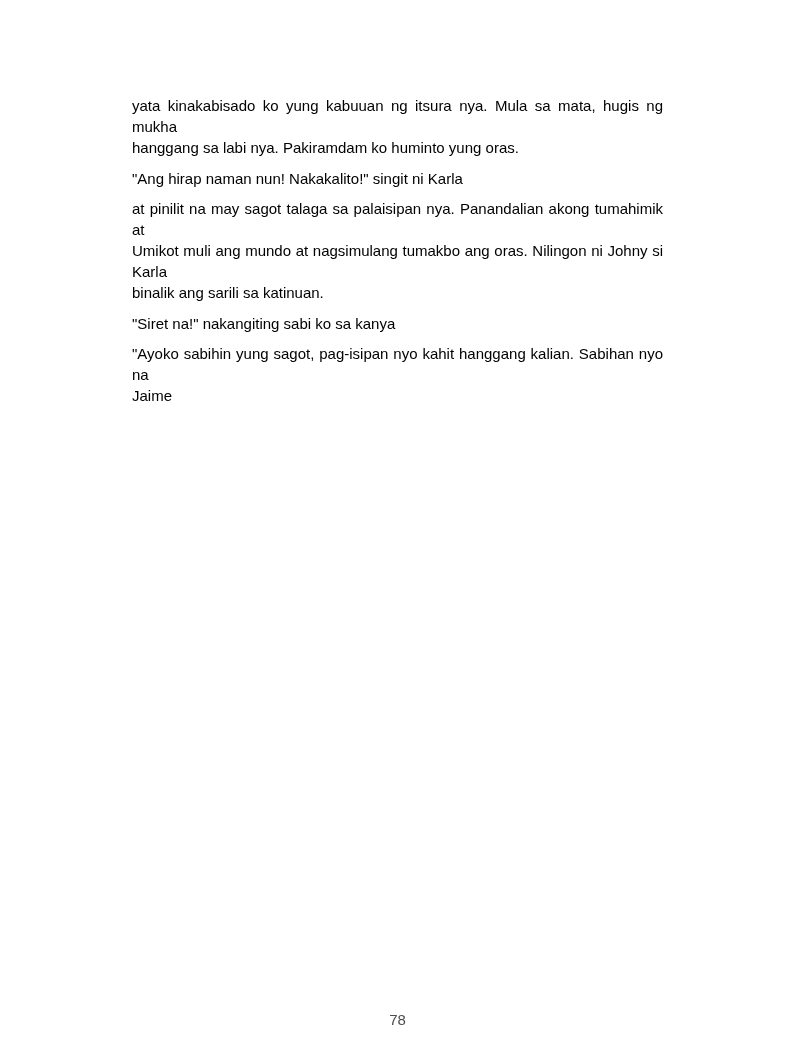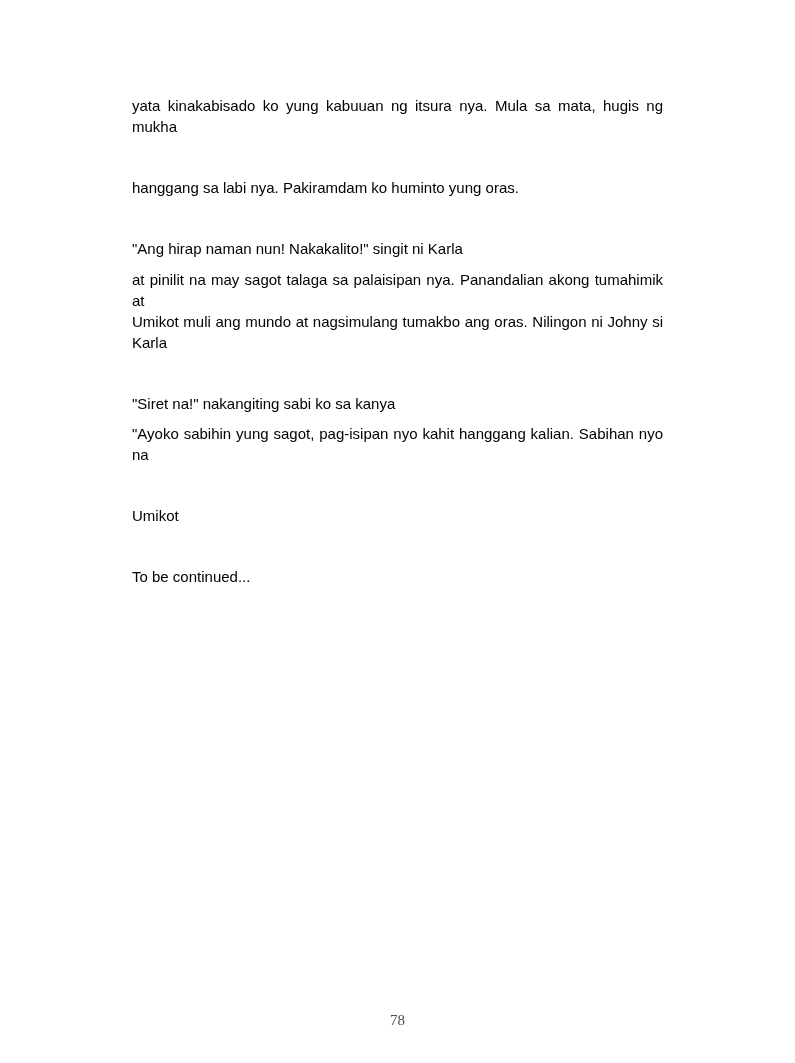--- a/index.html
+++ b/index.html
@@ -33,55 +33,52 @@
     margin: 0 0 9.5px 0;
   }
   .line {
     text-align: justify;
     text-align-last: justify;
     white-space: normal;
   }
   .line.last {
     text-align: right;
     text-align-last: left;
-    margin-top: 40px;
   }
   .page-number {
     position: absolute;
     top: 1012px;
     left: 0;
     width: 795px;
     text-align: center;
-    font-family: Liberation Serif, serif;
+    font-family: Liberation Sans, sans-serif;
     font-size: 15px;
     line-height: 16px;
     color: #4d4d4d;
   }
 </style>
 </head>
 <body>
 
 <div class="doc-page">
   <div class="story">
       <div class="paragraph">
         <div class="line">yata kinakabisado ko yung kabuuan ng itsura nya. Mula sa mata, hugis ng mukha</div>
         <div class="line last">hanggang sa labi nya. Pakiramdam ko huminto yung oras.</div>
       </div>
       <div class="paragraph">
         <div class="line last">"Ang hirap naman nun! Nakakalito!" singit ni Karla</div>
       </div>
       <div class="paragraph">
         <div class="line">at pinilit na may sagot talaga sa palaisipan nya. Panandalian akong tumahimik at</div>
         <div class="line">Umikot muli ang mundo at nagsimulang tumakbo ang oras. Nilingon ni Johny si Karla</div>
+        <div class="line last">binalik ang sarili sa katinuan.</div>
       </div>
       <div class="paragraph">
         <div class="line last">"Siret na!" nakangiting sabi ko sa kanya</div>
       </div>
       <div class="paragraph">
         <div class="line">"Ayoko sabihin yung sagot, pag-isipan nyo kahit hanggang kalian. Sabihan nyo na</div>
-        <div class="line last">Umikot</div>
-      </div>
-      <div class="paragraph">
-        <div class="line last">To be continued...</div>
+        <div class="line last">Jaime</div>
       </div>
     </div>
   <div class="page-number">78</div>
 </div>
 
 </body></html>

